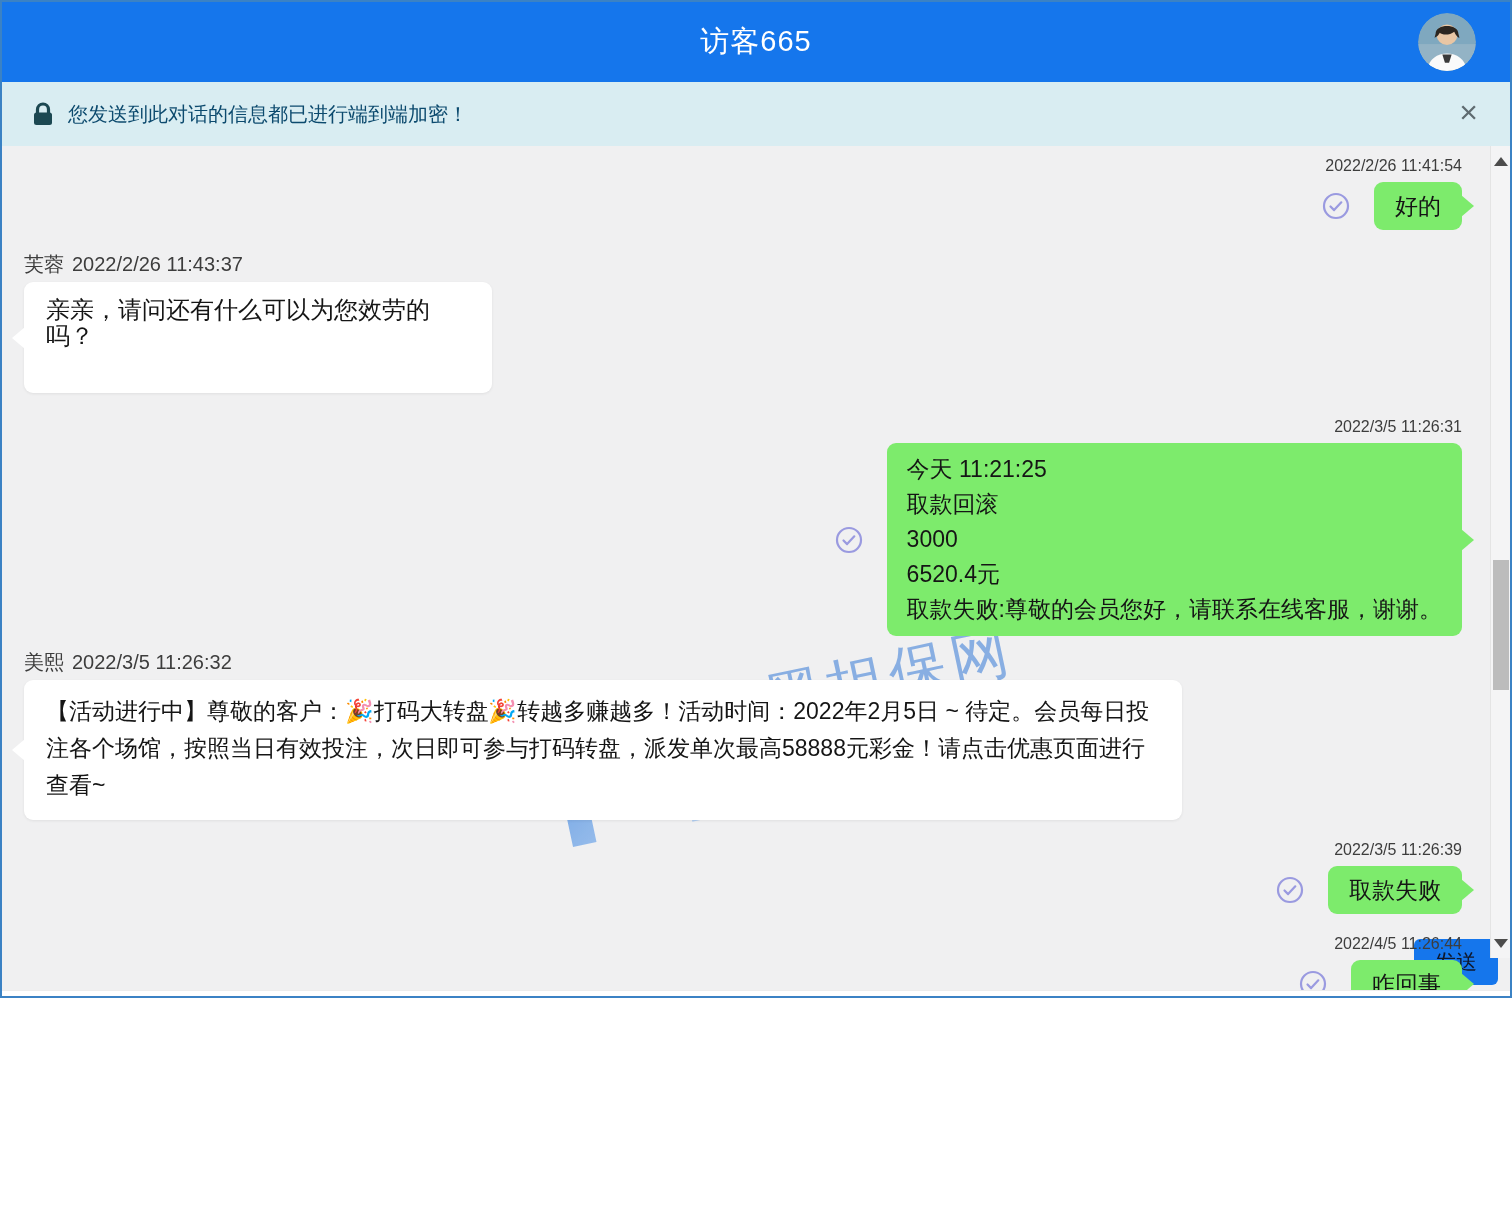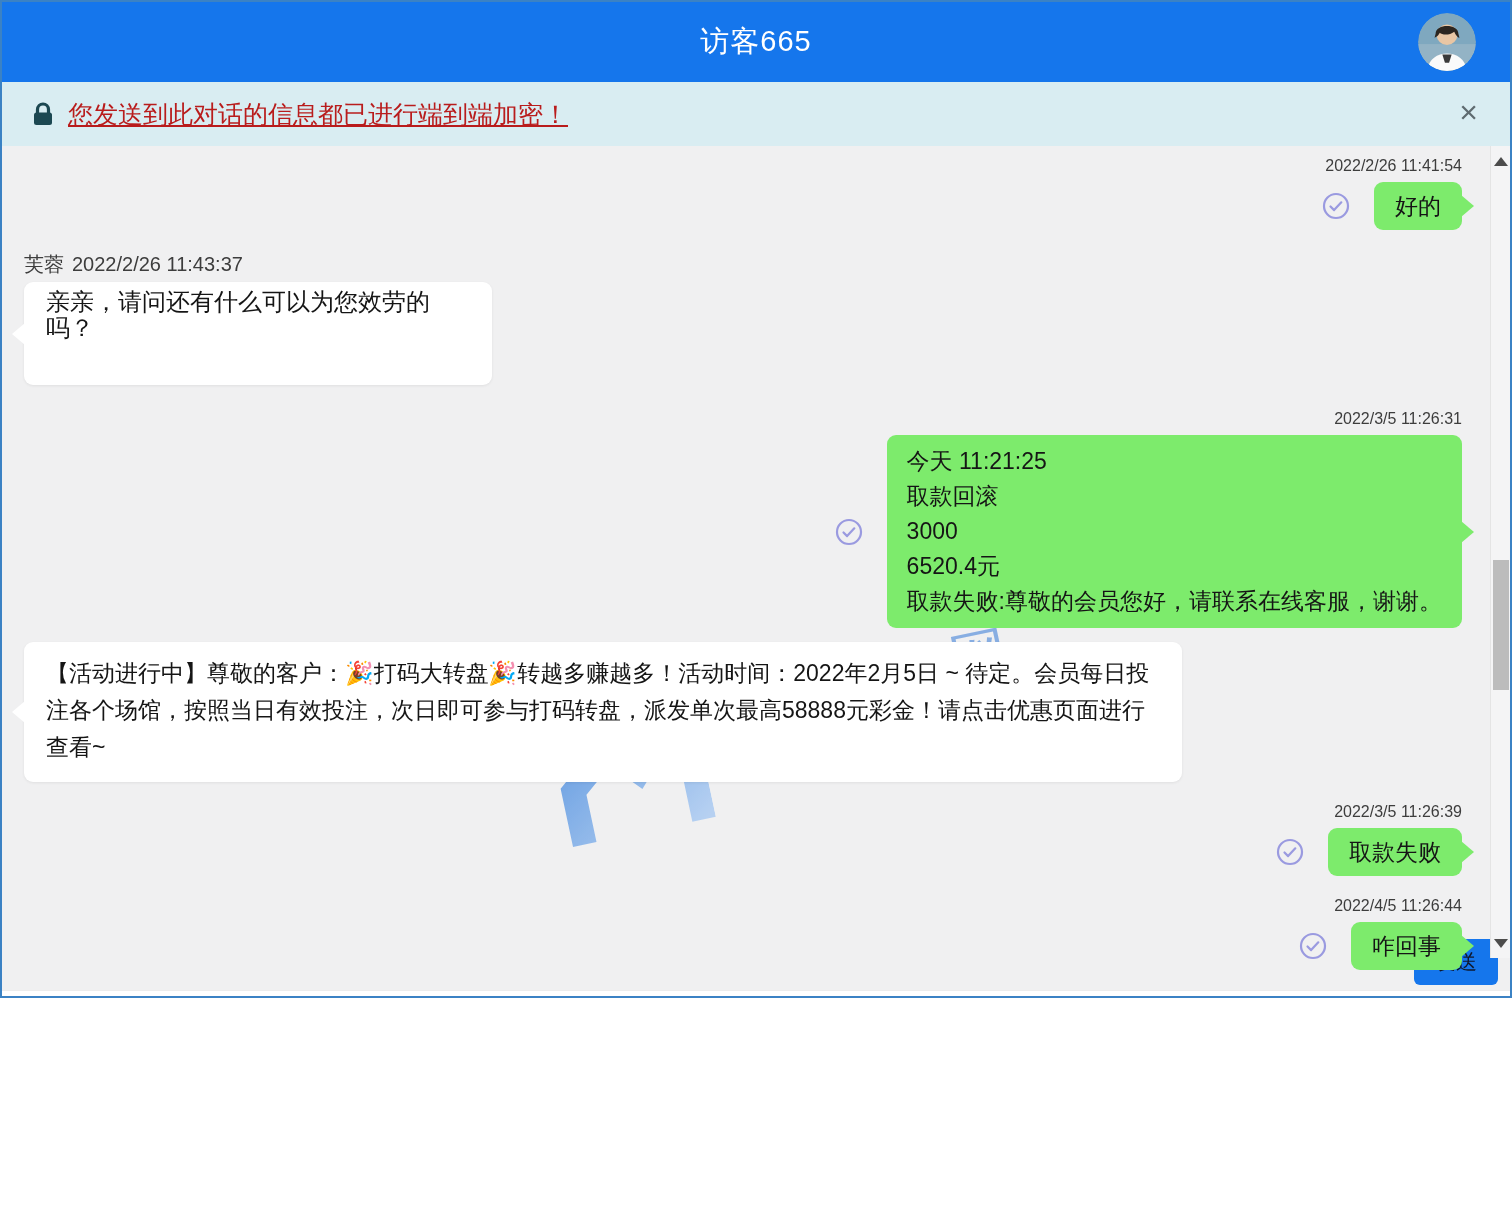--- a/index.html
+++ b/index.html
@@ -10,21 +10,21 @@
   
   .header { height: 80px; background: #1576ec; display: flex; align-items: center;
             justify-content: center; position: relative; }
   .header-title { color: #fff; font-size: 29px; font-weight: 500; letter-spacing: 1px; }
   .avatar { position: absolute; right: 34px; top: 11px; width: 58px; height: 58px;
             border-radius: 50%; overflow: hidden; }
 
   
   .notice { height: 64px; background: #d9edf2; display: flex; align-items: center;
             padding: 0 30px; position: relative; }
-  .notice-text { color: #b91c1c; font-size: 25px; margin-left: 14px; text-decoration: underline; }
+  .notice-text { color: #0c4a6e; font-size: 20px; margin-left: 14px; }
   .notice-close { position: absolute; right: 32px; top: 12px; font-size: 32px;
                   color: #5f6b70; cursor: pointer; line-height: 36px; background:none; border:none;
                   font-family: inherit; }
 
   
   .chat { position: absolute; top: 144px; left: 0; right: 0; height: 844px;
           background: #f0f0f1; padding: 8px 48px 0 22px; overflow: hidden; }
 
   .msg-time { text-align: right; font-size: 16px; color: #3d3d3d; line-height: 24px;
               position: relative; z-index: 1; }
@@ -42,21 +42,21 @@
             border-left: 13px solid #7deb6c; }
   .bubble.white { background: #fff; box-shadow: 0 1px 3px rgba(0,0,0,0.07); }
   .bubble.white::before { content:""; position: absolute; left: -12px; top: 50%;
             transform: translateY(-50%); width: 0; height: 0;
             border-top: 11px solid transparent; border-bottom: 11px solid transparent;
             border-right: 13px solid #fff; }
 
   .group-left { margin-top: 22px; position: relative; z-index: 1; }
   .name-row { font-size: 20px; color: #3d3d3d; line-height: 24px; }
   .name-row .msg-name { margin-right: 8px; }
-  .bubble.qa { margin-top: 6px; width: 468px; padding: 7px 22px 44px; font-size: 24px; }
+  .bubble.qa { margin-top: 6px; width: 468px; padding: 15px 22px 44px; font-size: 24px; }
   .bubble.promo { margin-top: 6px; width: 1158px; padding: 13px 22px 16px;
                   font-size: 23px; line-height: 37px; }
 
   .bubble.multi { max-width: 590px; padding: 9px 20px; }
   .bubble.multi .line { line-height: 35px; }
 
   .t-gap1 { margin-top: 22px; }
   .t-gap2 { margin-top: 14px; }
   .t-gap3 { margin-top: 18px; }
 
@@ -175,20 +175,23 @@
       <div class="bubble green multi">
         <div class="line">今天 11:21:25</div>
         <div class="line">取款回滚</div>
         <div class="line">3000</div>
         <div class="line">6520.4元</div>
         <div class="line">取款失败:尊敬的会员您好，请联系在线客服，谢谢。</div>
       </div>
     </div>
 
     <div class="group-left t-gap2">
+      <div class="name-row">
+        <span class="msg-name">美熙</span><span>2022/3/5 11:26:32</span>
+      </div>
       <div class="bubble white promo">【活动进行中】尊敬的客户：🎉打码大转盘🎉转越多赚越多！活动时间：2022年2月5日 ~ 待定。会员每日投注各个场馆，按照当日有效投注，次日即可参与打码转盘，派发单次最高58888元彩金！请点击优惠页面进行查看~</div>
     </div>
 
     <div class="msg-time t-gap3">2022/3/5 11:26:39</div>
     <div class="row-right">
       <svg class="check-icon" viewBox="0 0 28 28">
         <circle cx="14" cy="14" r="12" fill="none" stroke="#9a9ae0" stroke-width="2.2"></circle>
         <path d="M8.5 14.5l3.6 3.6 7.2-7.8" fill="none" stroke="#9a9ae0" stroke-width="2.2" stroke-linecap="round" stroke-linejoin="round"></path>
       </svg>
       <div class="bubble green">取款失败</div>

